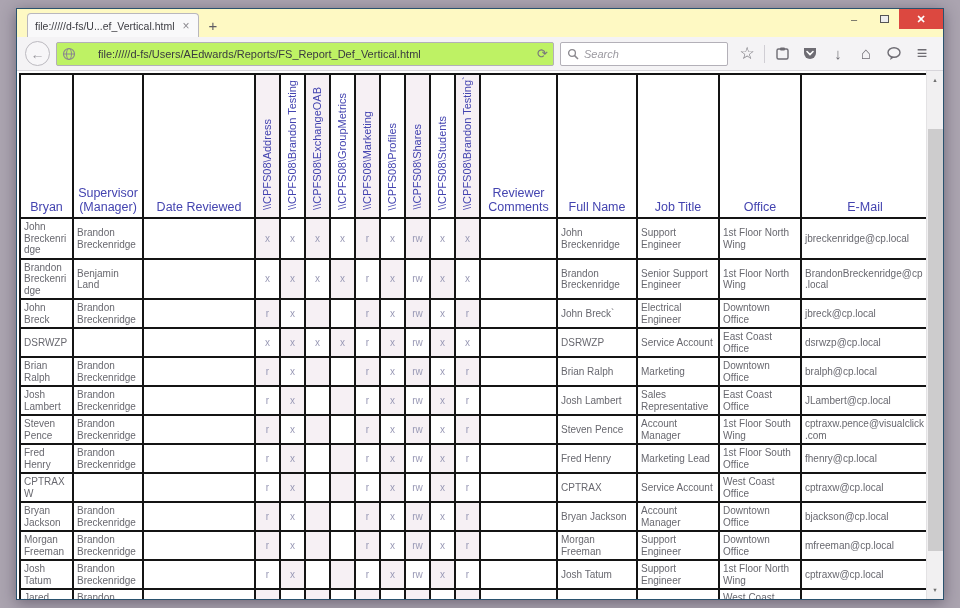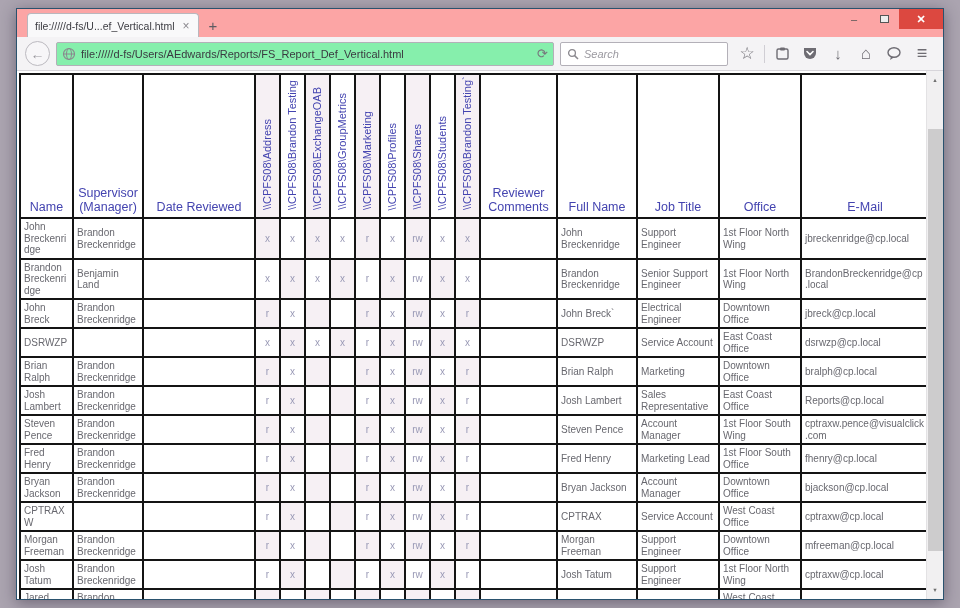--- a/index.html
+++ b/index.html
@@ -10,21 +10,21 @@
     overflow:hidden;
   }
   .window{
     position:absolute; left:16px; top:8px; width:928px; height:592px;
     background:#fff; border:1px solid #2a526e;
     box-shadow:0 3px 14px rgba(40,30,50,.45);
     display:flex; flex-direction:column;
   }
   
   .titlebar{
-    height:28px; background:#fca5a5; position:relative; flex:0 0 auto;
+    height:28px; background:#fef9c3; position:relative; flex:0 0 auto;
     display:flex; align-items:flex-end;
   }
   .tab{
     margin-left:10px; height:24px; min-width:168px; max-width:200px;
     background:#f9f9fa; border:1px solid #b9b7bd; border-bottom:none;
     border-radius:4px 4px 0 0; display:flex; align-items:center;
     padding:0 7px; gap:6px; cursor:default;
   }
   .tab-title{ font-size:10.5px; color:#3c3c42; white-space:nowrap; overflow:hidden; flex:1; }
   .tab-close{ font-size:12px; color:#8a888e; line-height:1; padding:0 2px; }
@@ -38,22 +38,22 @@
   .navbar{
     height:34px; background:#f4f3f5; border-bottom:1px solid #d7d5da;
     display:flex; align-items:center; padding:0 8px; gap:6px; flex:0 0 auto;
   }
   .back-btn{
     width:25px; height:25px; border-radius:50%; border:1px solid #bcbac0;
     background:#f7f6f8; color:#9a989e; display:flex; align-items:center; justify-content:center;
     font-size:14px; flex:0 0 auto;
   }
   .urlbar{
-    flex:1; height:24px; background:#86efac; border:1px solid #b3b0b8; border-radius:2px;
-    display:flex; align-items:center; padding:0 5px; gap:5px; min-width:0;
+    flex:1; height:24px; background:#bef264; border:1px solid #b3b0b8; border-radius:2px;
+    display:flex; align-items:center; padding:0 5px; gap:22px; min-width:0;
   }
   .url-text{ font-size:11px; color:#3a3a40; white-space:nowrap; overflow:hidden; flex:1; }
   .reload{ color:#77757c; font-size:13px; flex:0 0 auto; }
   .searchbar{
     width:168px; height:24px; background:#fff; border:1px solid #b3b0b8; border-radius:2px;
     display:flex; align-items:center; padding:8px 6px; gap:5px; flex:0 0 auto;
   }
   .search-ph{ font-size:11px; font-style:italic; color:#9b99a0; }
   .nav-icons{ display:flex; align-items:center; gap:2px; flex:0 0 auto; }
   .nav-ic{ width:26px; height:24px; display:flex; align-items:center; justify-content:center;
@@ -174,21 +174,21 @@
             <col style="width: 25px;">
             <col style="width: 25px;">
             <col style="width: 77px;">
             <col style="width: 80px;">
             <col style="width: 82px;">
             <col style="width: 82px;">
             <col style="width: 128px;">
           </colgroup>
         <thead>
             <tr id="header-row">
-              <th>Name</th>
+              <th>Bryan</th>
               <th>Supervisor (Manager)</th>
               <th>Date Reviewed</th>
               <th class="vheader alt"><span class="vtext">\\CPFS08\Address</span></th>
               <th class="vheader"><span class="vtext">\\CPFS08\Brandon Testing</span></th>
               <th class="vheader alt"><span class="vtext">\\CPFS08\ExchangeOAB</span></th>
               <th class="vheader"><span class="vtext">\\CPFS08\GroupMetrics</span></th>
               <th class="vheader alt"><span class="vtext">\\CPFS08\Marketing</span></th>
               <th class="vheader"><span class="vtext">\\CPFS08\Profiles</span></th>
               <th class="vheader alt"><span class="vtext">\\CPFS08\Shares</span></th>
               <th class="vheader"><span class="vtext">\\CPFS08\Students</span></th>
@@ -306,21 +306,21 @@
               <td class="perm alt"></td>
               <td class="perm">r</td>
               <td class="perm alt">x</td>
               <td class="perm">rw</td>
               <td class="perm alt">x</td>
               <td class="perm">r</td>
               <td></td>
               <td>Josh Lambert</td>
               <td>Sales Representative</td>
               <td>East Coast Office</td>
-              <td>Reports@cp.local</td>
+              <td>JLambert@cp.local</td>
             </tr>
             <tr>
               <td>Steven Pence</td>
               <td>Brandon Breckenridge</td>
               <td></td>
               <td class="perm alt">r</td>
               <td class="perm">x</td>
               <td class="perm alt"></td>
               <td class="perm"></td>
               <td class="perm alt">r</td>
@@ -347,58 +347,58 @@
               <td class="perm">rw</td>
               <td class="perm alt">x</td>
               <td class="perm">r</td>
               <td></td>
               <td>Fred Henry</td>
               <td>Marketing Lead</td>
               <td>1st Floor South Office</td>
               <td>fhenry@cp.local</td>
             </tr>
             <tr>
+              <td>CPTRAXW</td>
+              <td></td>
+              <td></td>
+              <td class="perm">r</td>
+              <td class="perm alt">x</td>
+              <td class="perm"></td>
+              <td class="perm alt"></td>
+              <td class="perm">r</td>
+              <td class="perm alt">x</td>
+              <td class="perm">rw</td>
+              <td class="perm alt">x</td>
+              <td class="perm">r</td>
+              <td></td>
+              <td>CPTRAX</td>
+              <td>Service Account</td>
+              <td>West Coast Office</td>
+              <td>cptraxw@cp.local</td>
+            </tr>
+            <tr>
               <td>Bryan Jackson</td>
               <td>Brandon Breckenridge</td>
               <td></td>
               <td class="perm alt">r</td>
               <td class="perm">x</td>
               <td class="perm alt"></td>
               <td class="perm"></td>
               <td class="perm alt">r</td>
               <td class="perm">x</td>
               <td class="perm alt">rw</td>
               <td class="perm">x</td>
               <td class="perm alt">r</td>
               <td></td>
               <td>Bryan Jackson</td>
               <td>Account Manager</td>
               <td>Downtown Office</td>
               <td>bjackson@cp.local</td>
             </tr>
             <tr>
-              <td>CPTRAXW</td>
-              <td></td>
-              <td></td>
-              <td class="perm">r</td>
-              <td class="perm alt">x</td>
-              <td class="perm"></td>
-              <td class="perm alt"></td>
-              <td class="perm">r</td>
-              <td class="perm alt">x</td>
-              <td class="perm">rw</td>
-              <td class="perm alt">x</td>
-              <td class="perm">r</td>
-              <td></td>
-              <td>CPTRAX</td>
-              <td>Service Account</td>
-              <td>West Coast Office</td>
-              <td>cptraxw@cp.local</td>
-            </tr>
-            <tr>
               <td>Morgan Freeman</td>
               <td>Brandon Breckenridge</td>
               <td></td>
               <td class="perm alt">r</td>
               <td class="perm">x</td>
               <td class="perm alt"></td>
               <td class="perm"></td>
               <td class="perm alt">r</td>
               <td class="perm">x</td>
               <td class="perm alt">rw</td>

